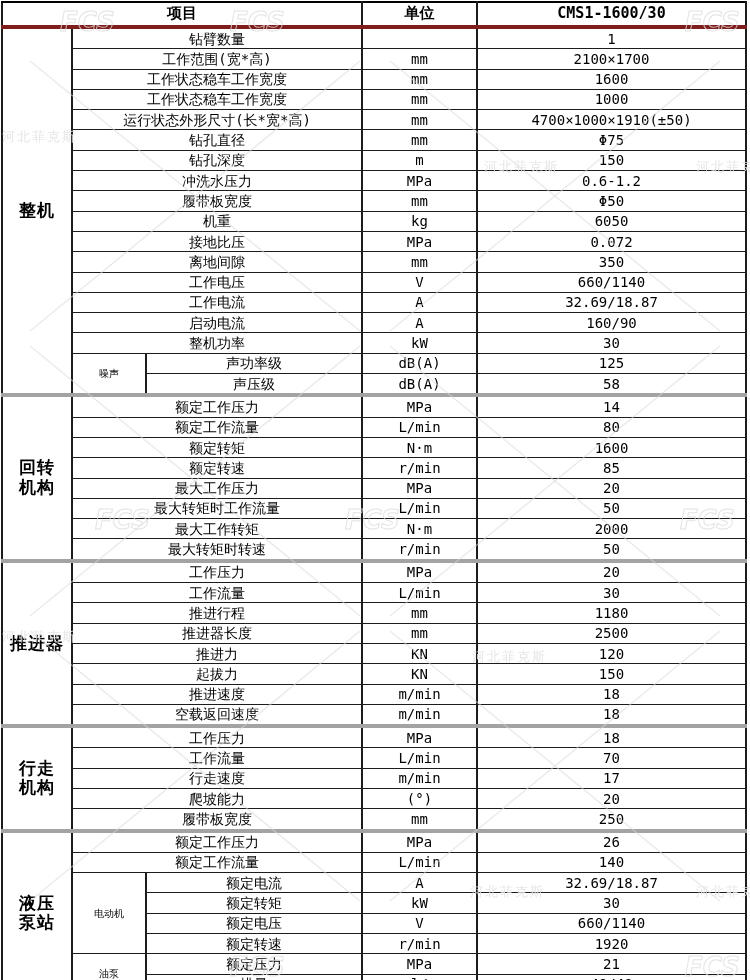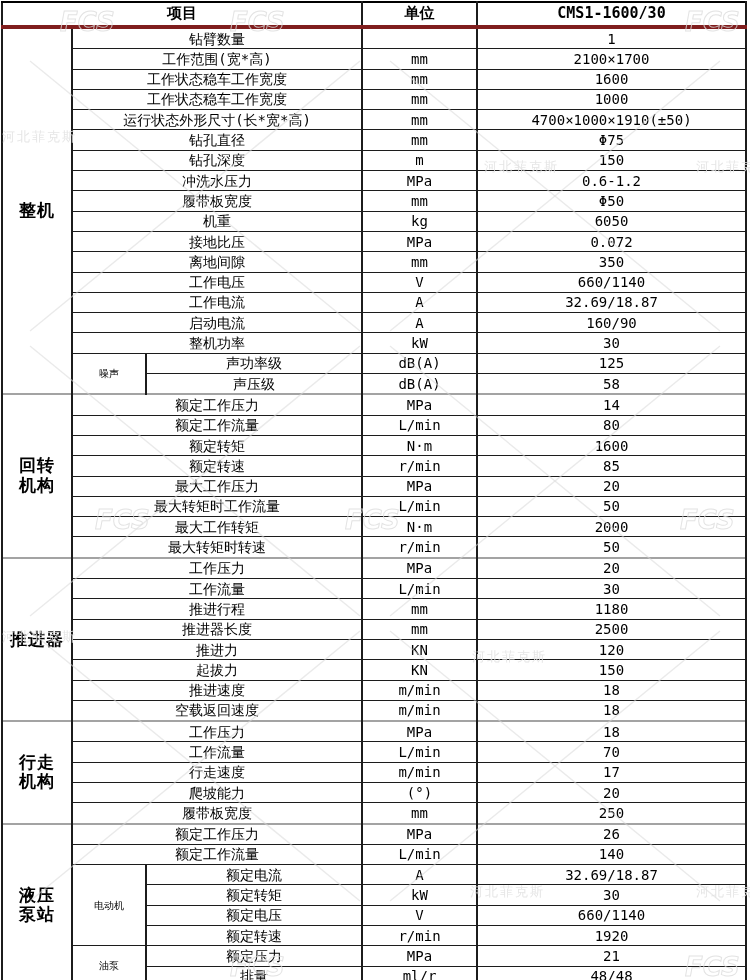--- a/index.html
+++ b/index.html
@@ -43,21 +43,21 @@
     line-height: 1.15;
     overflow: hidden;
   }
   thead th {
     border-top: 2px solid #000;
     border-bottom: 4px solid #7f1d1d;
     font-weight: bold;
     font-size: 15px;
     height: 22px;
   }
-  tr.sec td { border-top: 2px solid #a3a3a3; }
+  tr.sec td { border-top: 4px solid #a3a3a3; }
   td.cat {
     white-space: pre-line;
     letter-spacing: 1px;
     font-size: 17px;
     font-weight: bold;
   }
   td.sub { font-size: 10px; }
   td.item { white-space: nowrap; }
   td.unit, td.value { white-space: nowrap; }
   svg.wm {

